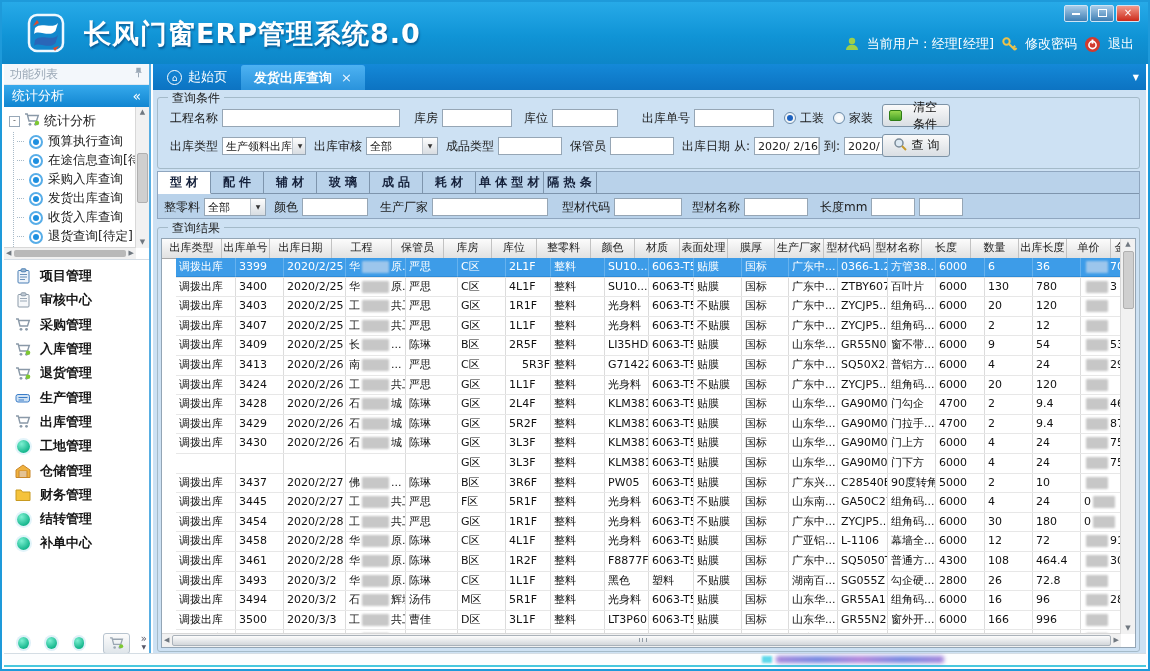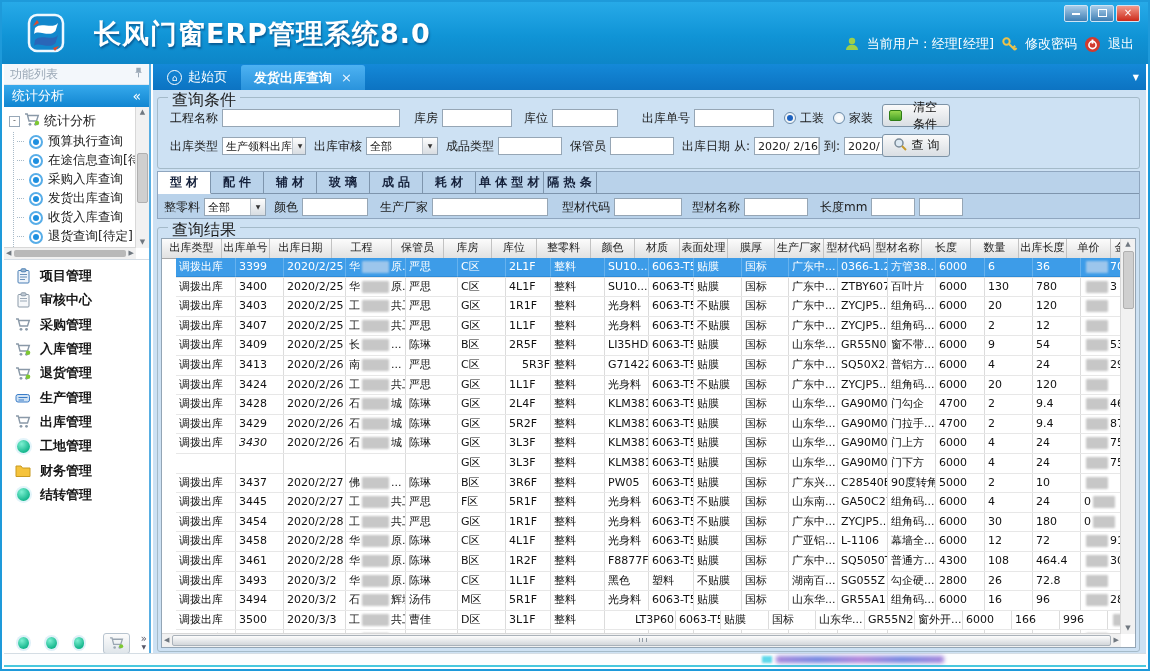--- a/index.html
+++ b/index.html
@@ -3,21 +3,21 @@
 <meta charset="utf-8">
 <style>
   html,body{margin:0;padding:0;}
   body{width:1150px;height:671px;position:relative;overflow:hidden;
        font-family:"DejaVu Sans","Liberation Sans",sans-serif;
        background:#fff;border:2px solid #1e9ada;box-sizing:border-box;}
   
   #titlebar{position:absolute;left:0;top:0;width:100%;height:62px;
     background:linear-gradient(#27aae8,#1094d6 55%,#0d86c8);}
   #logo{position:absolute;left:24px;top:10px;}
-  .app-title{position:absolute;left:92px;top:14px;font-size:27px;font-weight:bold;color:#fff;
+  .app-title{position:absolute;left:82px;top:14px;font-size:27px;font-weight:bold;color:#fff;
     letter-spacing:1px;text-shadow:1px 2px 2px rgba(0,40,90,.5);}
   .win-controls{position:absolute;right:8px;top:3px;display:flex;gap:2px;}
   .win-btn{width:22px;height:15px;border:1px solid #cfe4f4;border-radius:2px;cursor:default;
     background:linear-gradient(#a9cce8,#3f7fb4);color:#fff;font-size:10px;line-height:13px;text-align:center;}
   .win-btn.close{background:linear-gradient(#f49a8a,#cc2a1a);}
   .maxbox{display:inline-block;width:7px;height:6px;border:1.5px solid #fff;margin-top:3px;}
   .minbar{display:inline-block;width:8px;height:2px;background:#fff;margin-bottom:1px;}
   .userbar{position:absolute;right:14px;top:33px;display:flex;align-items:center;gap:7px;
     color:#fff;font-size:13px;white-space:nowrap;}
   .ub-ic{display:inline-flex;}
@@ -63,21 +63,21 @@
   
   #main{position:absolute;left:151px;top:62px;right:2px;bottom:13px;background:#cde1f3;}
   #tabbar{height:26px;background:linear-gradient(#1489d8,#0c73c2);display:flex;align-items:stretch;position:relative;}
   .tab-home{display:flex;align-items:center;gap:6px;padding:0 14px;color:#fff;font-size:13px;}
   .home-c{width:15px;height:15px;border:1.5px solid #fff;border-radius:50%;font-size:9px;line-height:14px;
     text-align:center;color:#fff;box-sizing:border-box;}
   .tab-active{display:flex;align-items:center;gap:9px;padding:0 13px;color:#fff;font-size:13px;font-weight:bold;
     background:linear-gradient(#4db2f2,#2a93dc);border-radius:3px 3px 0 0;margin-top:1px;}
   .tclose{font-weight:normal;font-size:13px;color:#eaf5ff;}
   .tb-dd{position:absolute;right:7px;top:9px;color:#fff;font-size:8px;}
-  .gb-label{position:absolute;top:-8px;left:10px;background:#cde1f3;padding:0 4px;font-size:16px;color:#1c1c1c;}
+  .gb-label{position:absolute;top:-8px;left:10px;background:#cde1f3;padding:0 4px;font-size:12px;color:#1c1c1c;}
   #querybox{position:absolute;left:4px;top:33px;right:6px;height:70px;border:1px solid #a4bac9;border-radius:3px;}
   .q-row{position:absolute;left:12px;right:8px;height:20px;display:flex;align-items:center;font-size:12px;color:#1a1a1a;}
   .r1{top:10px;} .r2{top:38px;}
   .ql{white-space:nowrap;margin-right:4px;}
   .ml4{margin-left:4px;}.ml8{margin-left:8px;}.ml10{margin-left:10px;}
   .ml12{margin-left:12px;}.ml14{margin-left:14px;}.ml24{margin-left:24px;}
   .tbox{background:#fff;border:1px solid #96a6b5;height:18px;box-sizing:border-box;font-size:12px;padding:0 3px;
     font-family:inherit;}
   .combo{background:#fff;border:1px solid #96a6b5;height:18px;box-sizing:border-box;display:flex;
     align-items:center;font-size:11px;padding-left:3px;white-space:nowrap;overflow:hidden;}
@@ -323,31 +323,47 @@
         <span>出库管理</span>
       </div>
       <div class="module">
         <span class="mic">
           <span class="ball"></span>
         </span>
         <span>工地管理</span>
       </div>
       <div class="module">
         <span class="mic">
+          <svg width="16" height="14" viewBox="0 0 16 14">
+            <path d="M1 6L8 1l7 5v7.5H1z" fill="#f0b23e" stroke="#c8862a"></path>
+            <rect x="4" y="7" width="8" height="6" fill="#fff" stroke="#c8862a"></rect>
+            <path d="M4 9h8M4 11h8" stroke="#c8862a" stroke-width="1" fill="none"></path>
+          </svg>
+        </span>
+        <span>仓储管理</span>
+      </div>
+      <div class="module">
+        <span class="mic">
           <svg width="16" height="13" viewBox="0 0 16 13">
             <path d="M1 2h5l1.5 2H15v8.5H1z" fill="#f5c33c" stroke="#c89a20"></path>
           </svg>
         </span>
         <span>财务管理</span>
       </div>
       <div class="module">
         <span class="mic">
           <span class="ball"></span>
         </span>
         <span>结转管理</span>
+      </div>
+      <div class="module">
+        <span class="mic">
+          <span class="ball"></span>
+        </span>
+        <span>补单中心</span>
       </div>
     </div>
   <div class="icon-strip">
     <span class="strip-dot"></span>
     <span class="strip-dot"></span>
     <span class="strip-dot"></span>
     <span class="strip-btn">
       <svg width="15" height="14" viewBox="0 0 16 15">
           <path d="M1 2h2.2l1.8 7h7.5l1.8-5.5H4" fill="none" stroke="#9aa6b2" stroke-width="1.4"></path>
           <circle cx="6" cy="12.3" r="1.4" fill="#9aa6b2"></circle>
@@ -689,21 +705,21 @@
             <div class="td" style="width: 50px;">GA90M07.</div>
             <div class="td" style="width: 48px;">门拉手...</div>
             <div class="td" style="width: 49px;">4700</div>
             <div class="td" style="width: 48px;">2</div>
             <div class="td" style="width: 48px;">9.4</div>
             <div class="td" style="width: 44px;"><span class="cz"></span>872</div>
             <div class="td" style="width: 30px;">326</div>
           </div>
           <div class="tr">
             <div class="td" style="width: 60px;">调拨出库</div>
-            <div class="td" style="width: 48px; font-style: italic;">3430</div>
+            <div class="td" style="width: 48px;">3430</div>
             <div class="td" style="width: 62px;">2020/2/26</div>
             <div class="td" style="width: 60px;">石<span class="cz wide"></span>城</div>
             <div class="td" style="width: 52px;">陈琳</div>
             <div class="td" style="width: 48px;">G区</div>
             <div class="td" style="width: 45px;">3L3F</div>
             <div class="td" style="width: 54px;">整料</div>
             <div class="td" style="width: 44px;">KLM3817</div>
             <div class="td" style="width: 45px;">6063-T5</div>
             <div class="td" style="width: 48px;">贴膜</div>
             <div class="td" style="width: 47px;">国标</div>
@@ -894,21 +910,21 @@
           </div>
           <div class="tr">
             <div class="td" style="width: 60px;">调拨出库</div>
             <div class="td" style="width: 48px;">3500</div>
             <div class="td" style="width: 62px;">2020/3/3</div>
             <div class="td" style="width: 60px;">工<span class="cz wide"></span>共工程</div>
             <div class="td" style="width: 52px;">曹佳</div>
             <div class="td" style="width: 48px;">D区</div>
             <div class="td" style="width: 45px;">3L1F</div>
             <div class="td" style="width: 54px;">整料</div>
-            <div class="td" style="width: 44px; margin-left: 27px;">LT3P60</div>
+            <div class="td" style="width: 44px;">LT3P60</div>
             <div class="td" style="width: 45px;">6063-T5</div>
             <div class="td" style="width: 48px;">贴膜</div>
             <div class="td" style="width: 47px;">国标</div>
             <div class="td" style="width: 49px;">山东华...</div>
             <div class="td" style="width: 50px;">GR55N26</div>
             <div class="td" style="width: 48px;">窗外开...</div>
             <div class="td" style="width: 49px;">6000</div>
             <div class="td" style="width: 48px;">166</div>
             <div class="td" style="width: 48px;">996</div>
             <div class="td" style="width: 44px;"><span class="cz"></span></div>

